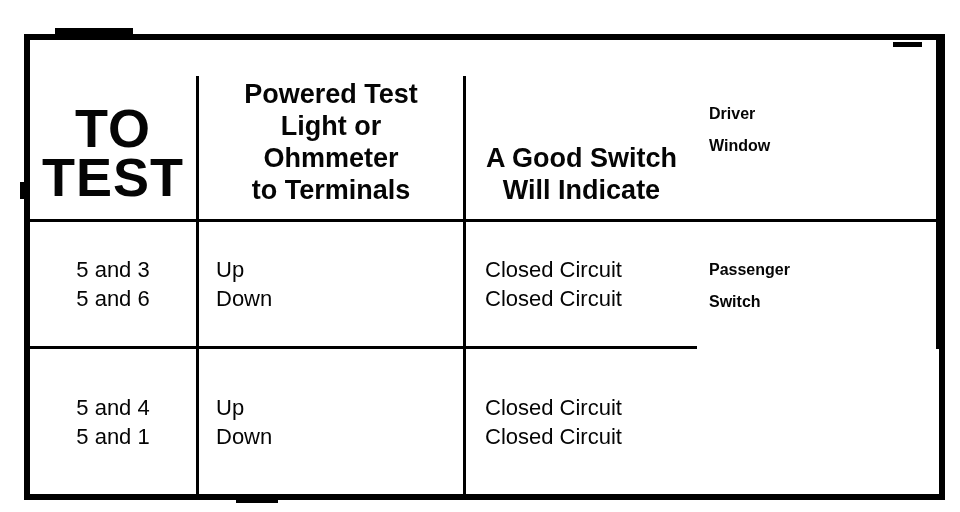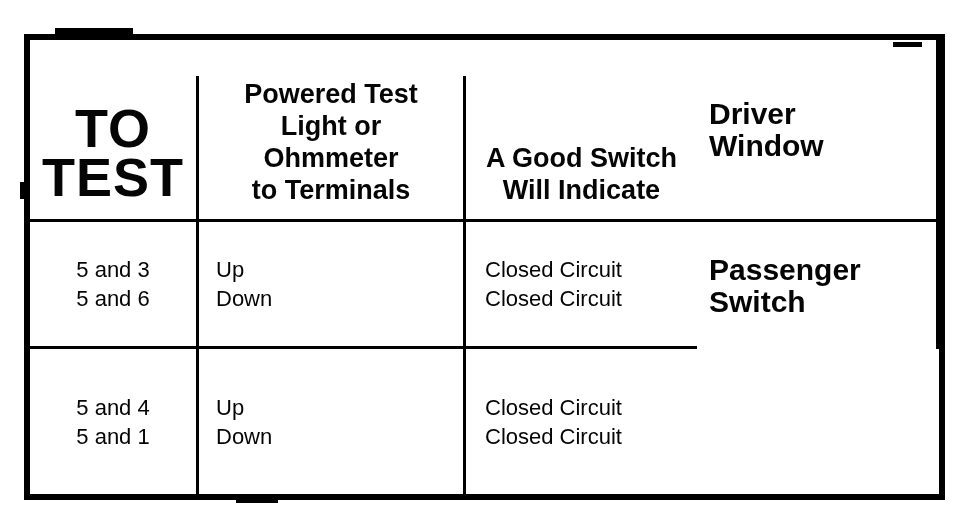--- a/index.html
+++ b/index.html
@@ -62,21 +62,21 @@
   }
 
   
   .dcell {
     justify-content: center;
     font-size: 22px;
     line-height: 29px;
   }
   .dcell.rowlabel {
     font-weight: bold;
-    font-size: 30px;
+    font-size: 16px;
     line-height: 32px;
     padding-left: 12px;
   }
   .dcell.terminals {
     align-items: center;
     text-align: center;
   }
   .dcell.positions { padding-left: 17px; }
   .dcell.indication { padding-left: 19px; }
 

